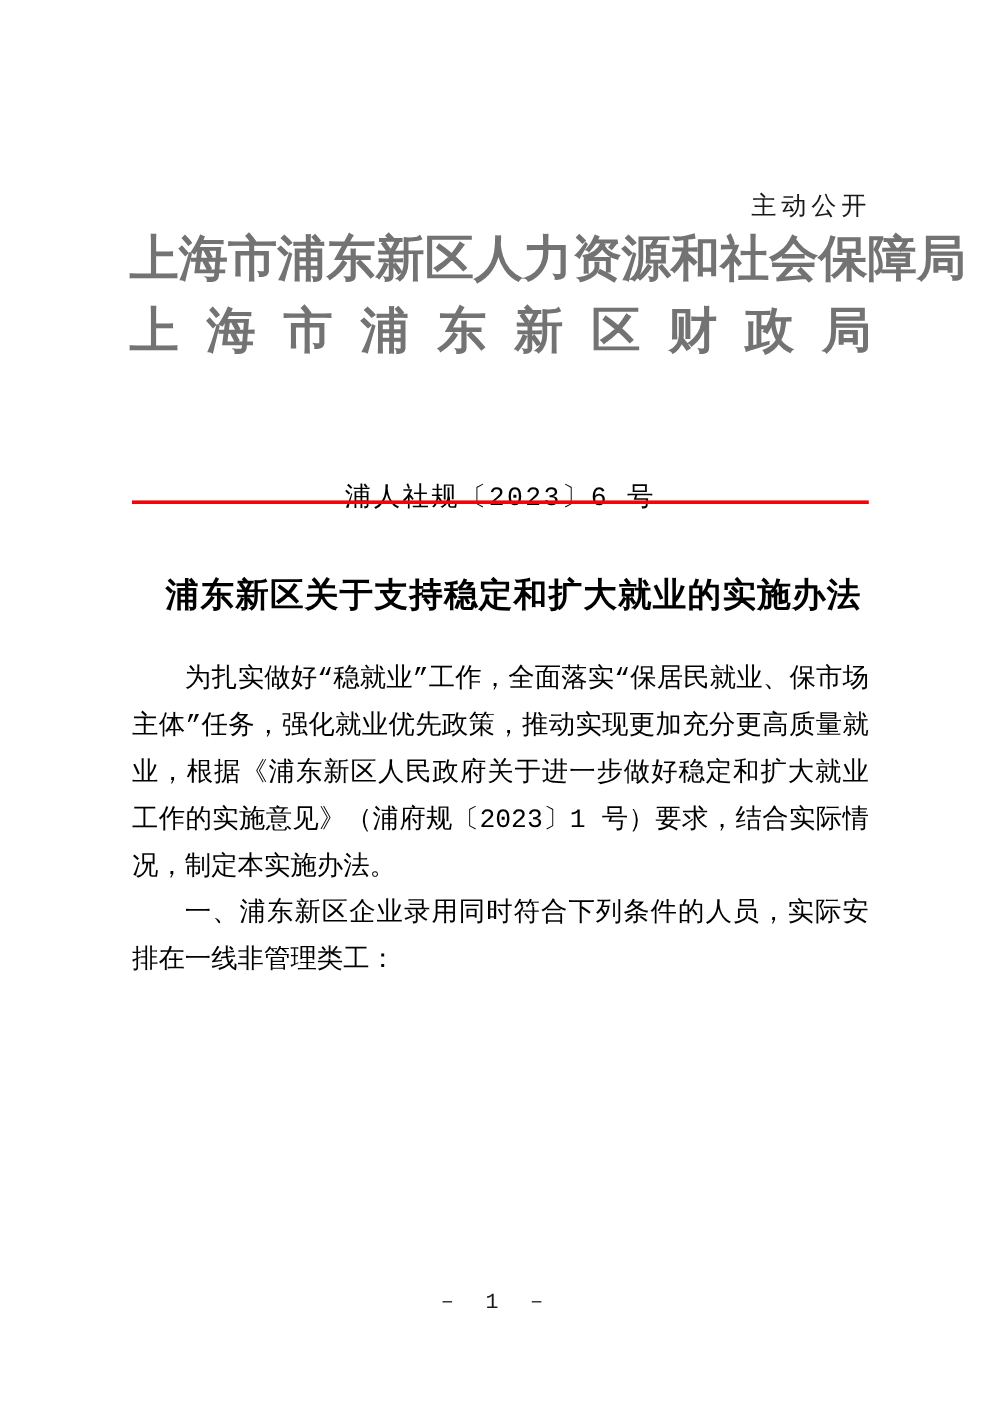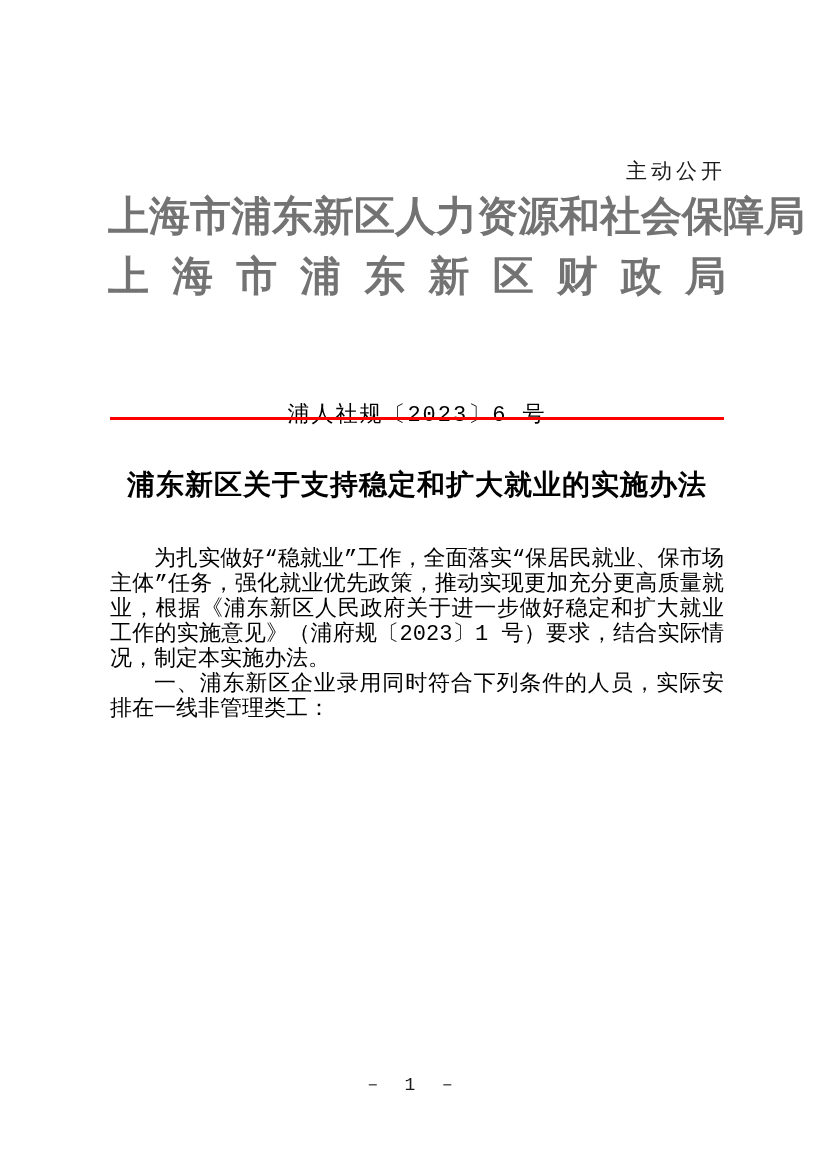--- a/index.html
+++ b/index.html
@@ -65,33 +65,33 @@
     left: 110px;
     width: 614px;
     height: 3px;
     background: #ff0000;
   }
   .doc-title {
     position: absolute;
     top: 466px;
     left: 100px;
     width: 634px;
-    margin: 0;
+    margin: 11px;
     text-align: center;
     font-size: 28px;
     font-weight: bold;
     letter-spacing: 1px;
   }
   .doc-body {
     position: absolute;
     top: 547px;
     left: 110px;
     width: 614px;
     font-size: 22px;
-    line-height: 25px;
+    line-height: 39px;
     text-align: justify;
   }
   .doc-body p {
     margin: 0;
     padding: 0;
     text-indent: 2em;
   }
   .page-number {
     position: absolute;
     top: 1072px;

